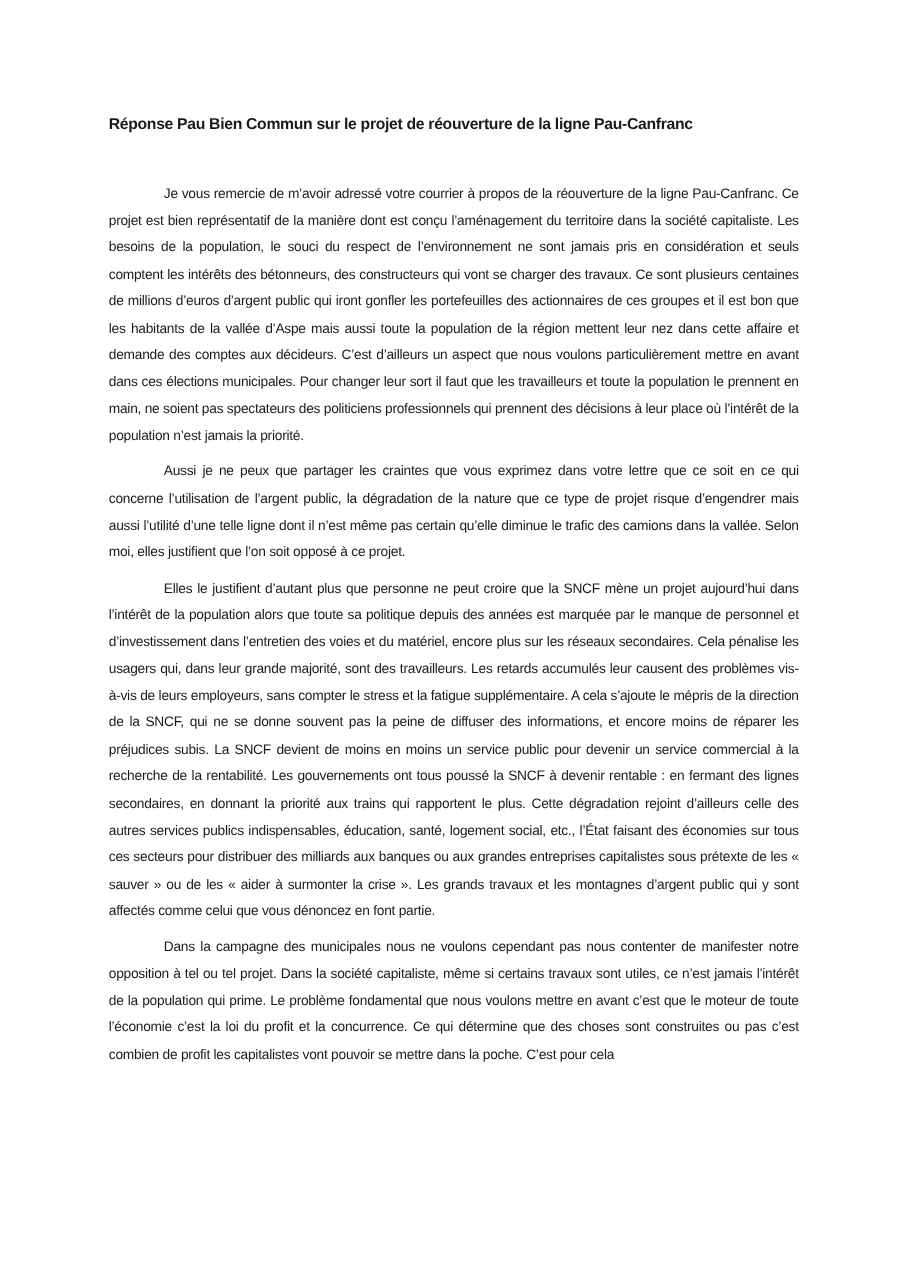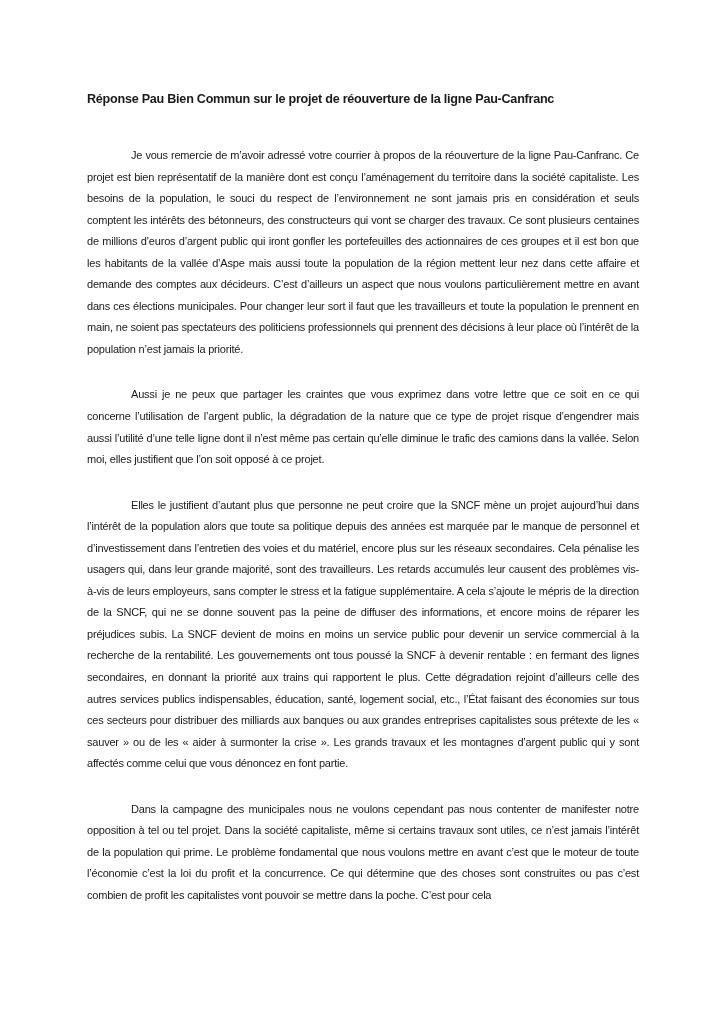--- a/index.html
+++ b/index.html
@@ -14,21 +14,21 @@
   }
   .title {
     font-weight: bold; font-size: 12.6px; line-height: 18px; margin: 0;
     letter-spacing: -0.25px;
   }
   .para {
     font-size: 11px; line-height: 21.55px; margin: 0;
     text-align: justify; text-indent: 44px; letter-spacing: -0.2px;
   }
   .p1 { margin-top: 37px; }
-  .para + .para { margin-top: 24px; }
+  .para + .para { margin-top: 7px; }
 </style>
 </head>
 <body>
 
 <div class="page">
   <div class="content">
     <h1 class="title">Réponse Pau Bien Commun sur le projet de réouverture de la ligne Pau-Canfranc</h1>
     <p class="para p1">Je vous remercie de m’avoir adressé votre courrier à propos de la réouverture de la ligne Pau-Canfranc. Ce projet est bien représentatif de la manière dont est conçu l’aménagement du territoire dans la société capitaliste. Les besoins de la population, le souci du respect de l’environnement ne sont jamais pris en considération et seuls comptent les intérêts des bétonneurs, des constructeurs qui vont se charger des travaux. Ce sont plusieurs centaines de millions d’euros d’argent public qui iront gonfler les portefeuilles des actionnaires de ces groupes et il est bon que les habitants de la vallée d’Aspe mais aussi toute la population de la région mettent leur nez dans cette affaire et demande des comptes aux décideurs. C’est d’ailleurs un aspect que nous voulons particulièrement mettre en avant dans ces élections municipales. Pour changer leur sort il faut que les travailleurs et toute la population le prennent en main, ne soient pas spectateurs des politiciens professionnels qui prennent des décisions à leur place où l’intérêt de la population n’est jamais la priorité.</p>
     <p class="para">Aussi je ne peux que partager les craintes que vous exprimez dans votre lettre que ce soit en ce qui concerne l’utilisation de l’argent public, la dégradation de la nature que ce type de projet risque d’engendrer mais aussi l’utilité d’une telle ligne dont il n’est même pas certain qu’elle diminue le trafic des camions dans la vallée. Selon moi, elles justifient que l’on soit opposé à ce projet.</p>
     <p class="para">Elles le justifient d’autant plus que personne ne peut croire que la SNCF mène un projet aujourd’hui dans l’intérêt de la population alors que toute sa politique depuis des années est marquée par le manque de personnel et d’investissement dans l’entretien des voies et du matériel, encore plus sur les réseaux secondaires. Cela pénalise les usagers qui, dans leur grande majorité, sont des travailleurs. Les retards accumulés leur causent des problèmes vis-à-vis de leurs employeurs, sans compter le stress et la fatigue supplémentaire. A cela s’ajoute le mépris de la direction de la SNCF, qui ne se donne souvent pas la peine de diffuser des informations, et encore moins de réparer les préjudices subis. La SNCF devient de moins en moins un service public pour devenir un service commercial à la recherche de la rentabilité. Les gouvernements ont tous poussé la SNCF à devenir rentable : en fermant des lignes secondaires, en donnant la priorité aux trains qui rapportent le plus. Cette dégradation rejoint d’ailleurs celle des autres services publics indispensables, éducation, santé, logement social, etc., l’État faisant des économies sur tous ces secteurs pour distribuer des milliards aux banques ou aux grandes entreprises capitalistes sous prétexte de les « sauver » ou de les « aider à surmonter la crise ». Les grands travaux et les montagnes d’argent public qui y sont affectés comme celui que vous dénoncez en font partie.</p>

